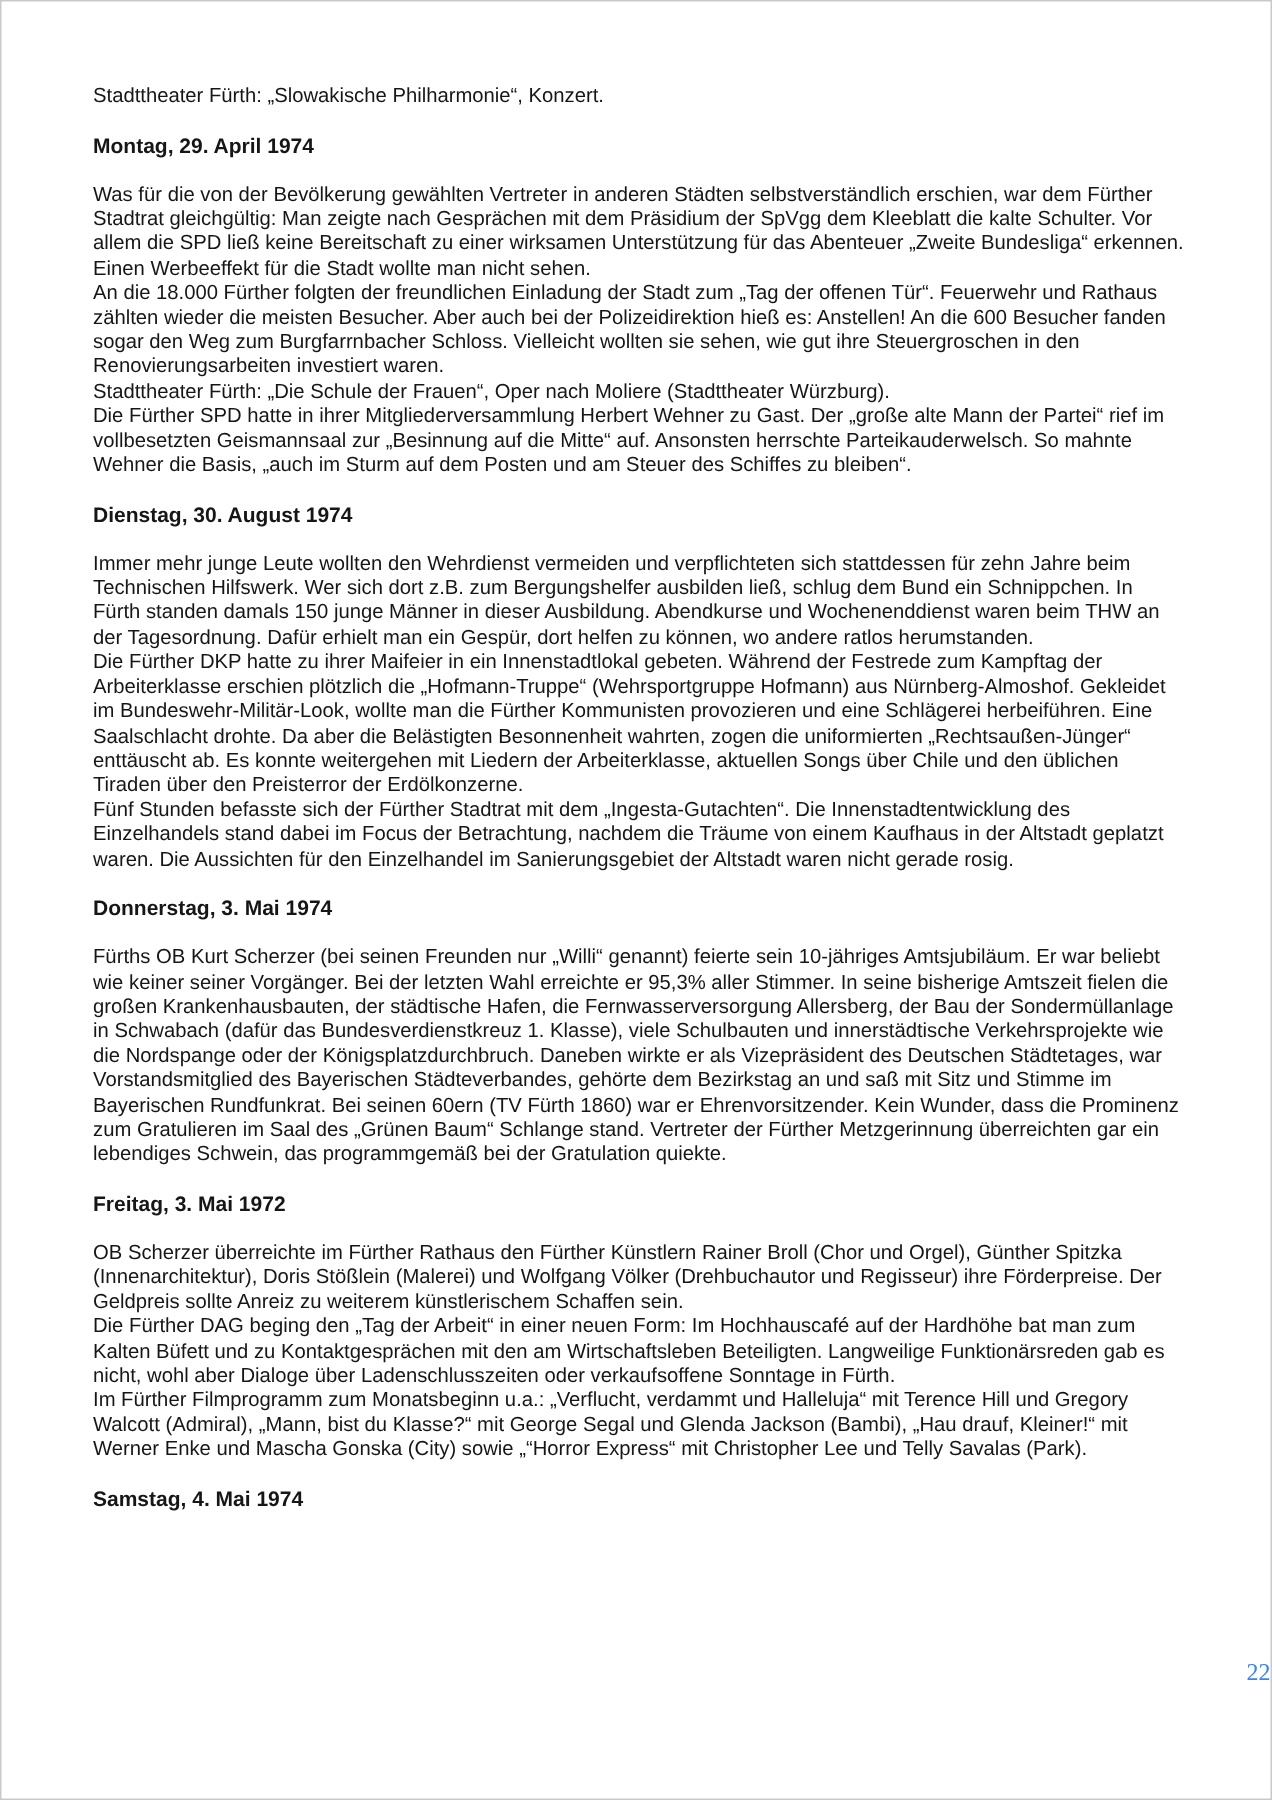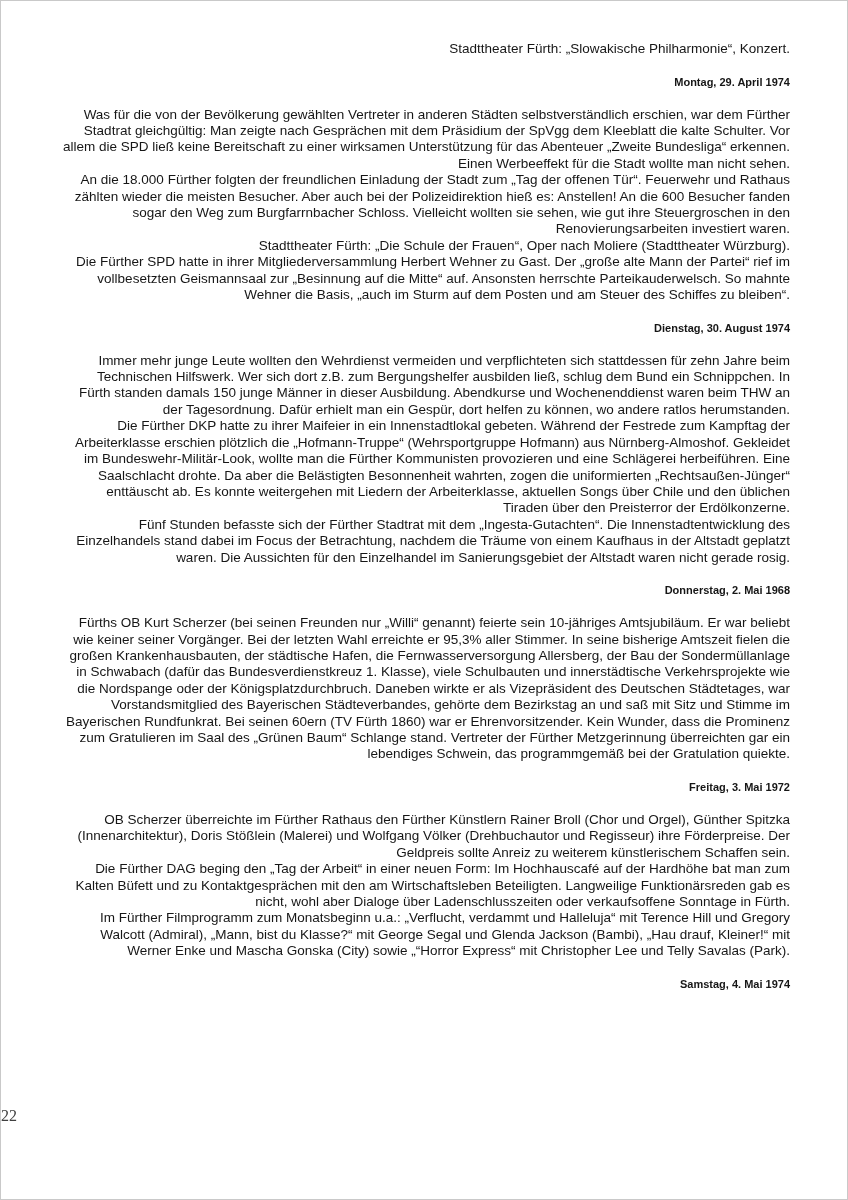--- a/index.html
+++ b/index.html
@@ -10,60 +10,60 @@
     background: #ffffff;
     border: 1px solid #c9c9c9;
     box-sizing: border-box;
     overflow: hidden;
     font-family: "Liberation Sans", "DejaVu Sans", sans-serif;
     color: #161616;
   }
   .content {
     position: absolute;
     left: 61px;
-    top: 40px;
+    top: 55px;
     width: 728px;
     font-size: 13.5px;
     line-height: 16.4px;
-    text-align: right;
+    text-align: left;
   }
   .para { margin: 0; }
   .heading {
-    font-size: 11px;
+    font-size: 14px;
     line-height: 16.4px;
     font-weight: 700;
     margin: 16.4px 0;
   }
   .pagenum {
     position: absolute;
     left: 0;
     top: 1106px;
     width: 100%;
-    text-align: left;
+    text-align: right;
     font-family: "Liberation Serif", "DejaVu Serif", serif;
     font-size: 16px;
-    color: #404040;
+    color: #3b82f6;
   }
 </style>
 </head>
 <body>
 
 <div class="page">
   <div class="content">
     <p class="para">Stadttheater Fürth: „Slowakische Philharmonie“, Konzert.</p>
     <h2 class="heading">Montag, 29. April 1974</h2>
     <p class="para">Was für die von der Bevölkerung gewählten Vertreter in anderen Städten selbstverständlich erschien, war dem Fürther Stadtrat gleichgültig: Man zeigte nach Gesprächen mit dem Präsidium der SpVgg dem Kleeblatt die kalte Schulter. Vor allem die SPD ließ keine Bereitschaft zu einer wirksamen Unterstützung für das Abenteuer „Zweite Bundesliga“ erkennen. Einen Werbeeffekt für die Stadt wollte man nicht sehen.</p>
     <p class="para">An die 18.000 Fürther folgten der freundlichen Einladung der Stadt zum „Tag der offenen Tür“. Feuerwehr und Rathaus zählten wieder die meisten Besucher. Aber auch bei der Polizeidirektion hieß es: Anstellen! An die 600 Besucher fanden sogar den Weg zum Burgfarrnbacher Schloss. Vielleicht wollten sie sehen, wie gut ihre Steuergroschen in den Renovierungsarbeiten investiert waren.</p>
     <p class="para">Stadttheater Fürth: „Die Schule der Frauen“, Oper nach Moliere (Stadttheater Würzburg).</p>
     <p class="para">Die Fürther SPD hatte in ihrer Mitgliederversammlung Herbert Wehner zu Gast. Der „große alte Mann der Partei“ rief im vollbesetzten Geismannsaal zur „Besinnung auf die Mitte“ auf. Ansonsten herrschte Parteikauderwelsch. So mahnte Wehner die Basis, „auch im Sturm auf dem Posten und am Steuer des Schiffes zu bleiben“.</p>
     <h2 class="heading">Dienstag, 30. August 1974</h2>
     <p class="para">Immer mehr junge Leute wollten den Wehrdienst vermeiden und verpflichteten sich stattdessen für zehn Jahre beim Technischen Hilfswerk. Wer sich dort z.B. zum Bergungshelfer ausbilden ließ, schlug dem Bund ein Schnippchen. In Fürth standen damals 150 junge Männer in dieser Ausbildung. Abendkurse und Wochenenddienst waren beim THW an der Tagesordnung. Dafür erhielt man ein Gespür, dort helfen zu können, wo andere ratlos herumstanden.</p>
     <p class="para">Die Fürther DKP hatte zu ihrer Maifeier in ein Innenstadtlokal gebeten. Während der Festrede zum Kampftag der Arbeiterklasse erschien plötzlich die „Hofmann-Truppe“ (Wehrsportgruppe Hofmann) aus Nürnberg-Almoshof. Gekleidet im Bundeswehr-Militär-Look, wollte man die Fürther Kommunisten provozieren und eine Schlägerei herbeiführen. Eine Saalschlacht drohte. Da aber die Belästigten Besonnenheit wahrten, zogen die uniformierten „Rechtsaußen-Jünger“ enttäuscht ab. Es konnte weitergehen mit Liedern der Arbeiterklasse, aktuellen Songs über Chile und den üblichen Tiraden über den Preisterror der Erdölkonzerne.</p>
     <p class="para">Fünf Stunden befasste sich der Fürther Stadtrat mit dem „Ingesta-Gutachten“. Die Innenstadtentwicklung des Einzelhandels stand dabei im Focus der Betrachtung, nachdem die Träume von einem Kaufhaus in der Altstadt geplatzt waren. Die Aussichten für den Einzelhandel im Sanierungsgebiet der Altstadt waren nicht gerade rosig.</p>
-    <h2 class="heading">Donnerstag, 2. Mai 1968</h2>
+    <h2 class="heading">Donnerstag, 3. Mai 1974</h2>
     <p class="para">Fürths OB Kurt Scherzer (bei seinen Freunden nur „Willi“ genannt) feierte sein 10-jähriges Amtsjubiläum. Er war beliebt wie keiner seiner Vorgänger. Bei der letzten Wahl erreichte er 95,3% aller Stimmer. In seine bisherige Amtszeit fielen die großen Krankenhausbauten, der städtische Hafen, die Fernwasserversorgung Allersberg, der Bau der Sondermüllanlage in Schwabach (dafür das Bundesverdienstkreuz 1. Klasse), viele Schulbauten und innerstädtische Verkehrsprojekte wie die Nordspange oder der Königsplatzdurchbruch. Daneben wirkte er als Vizepräsident des Deutschen Städtetages, war Vorstandsmitglied des Bayerischen Städteverbandes, gehörte dem Bezirkstag an und saß mit Sitz und Stimme im Bayerischen Rundfunkrat. Bei seinen 60ern (TV Fürth 1860) war er Ehrenvorsitzender. Kein Wunder, dass die Prominenz zum Gratulieren im Saal des „Grünen Baum“ Schlange stand. Vertreter der Fürther Metzgerinnung überreichten gar ein lebendiges Schwein, das programmgemäß bei der Gratulation quiekte.</p>
     <h2 class="heading">Freitag, 3. Mai 1972</h2>
     <p class="para">OB Scherzer überreichte im Fürther Rathaus den Fürther Künstlern Rainer Broll (Chor und Orgel), Günther Spitzka (Innenarchitektur), Doris Stößlein (Malerei) und Wolfgang Völker (Drehbuchautor und Regisseur) ihre Förderpreise. Der Geldpreis sollte Anreiz zu weiterem künstlerischem Schaffen sein.</p>
     <p class="para">Die Fürther DAG beging den „Tag der Arbeit“ in einer neuen Form: Im Hochhauscafé auf der Hardhöhe bat man zum Kalten Büfett und zu Kontaktgesprächen mit den am Wirtschaftsleben Beteiligten. Langweilige Funktionärsreden gab es nicht, wohl aber Dialoge über Ladenschlusszeiten oder verkaufsoffene Sonntage in Fürth.</p>
     <p class="para">Im Fürther Filmprogramm zum Monatsbeginn u.a.: „Verflucht, verdammt und Halleluja“ mit Terence Hill und Gregory Walcott (Admiral), „Mann, bist du Klasse?“ mit George Segal und Glenda Jackson (Bambi), „Hau drauf, Kleiner!“ mit Werner Enke und Mascha Gonska (City) sowie „“Horror Express“ mit Christopher Lee und Telly Savalas (Park).</p>
     <h2 class="heading">Samstag, 4. Mai 1974</h2>
   </div>
   <div class="pagenum">22</div>
 </div>
 

